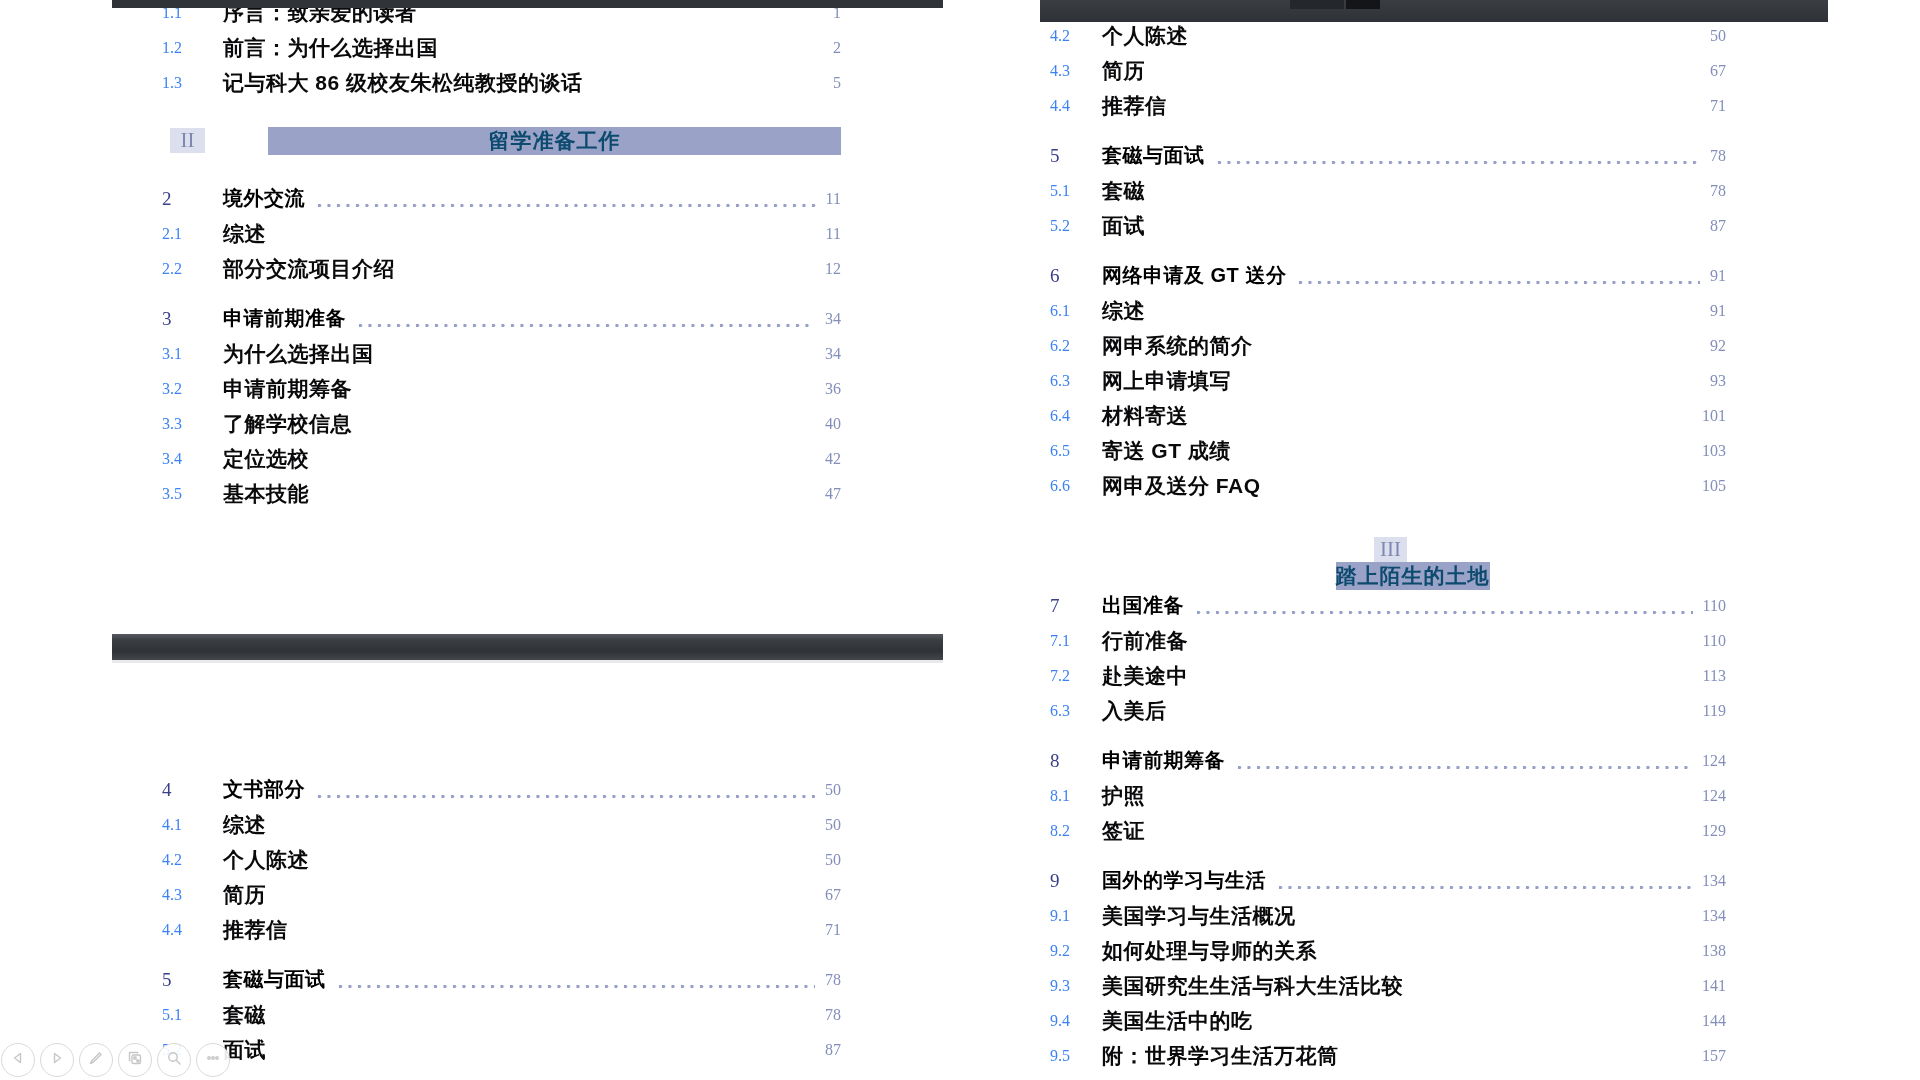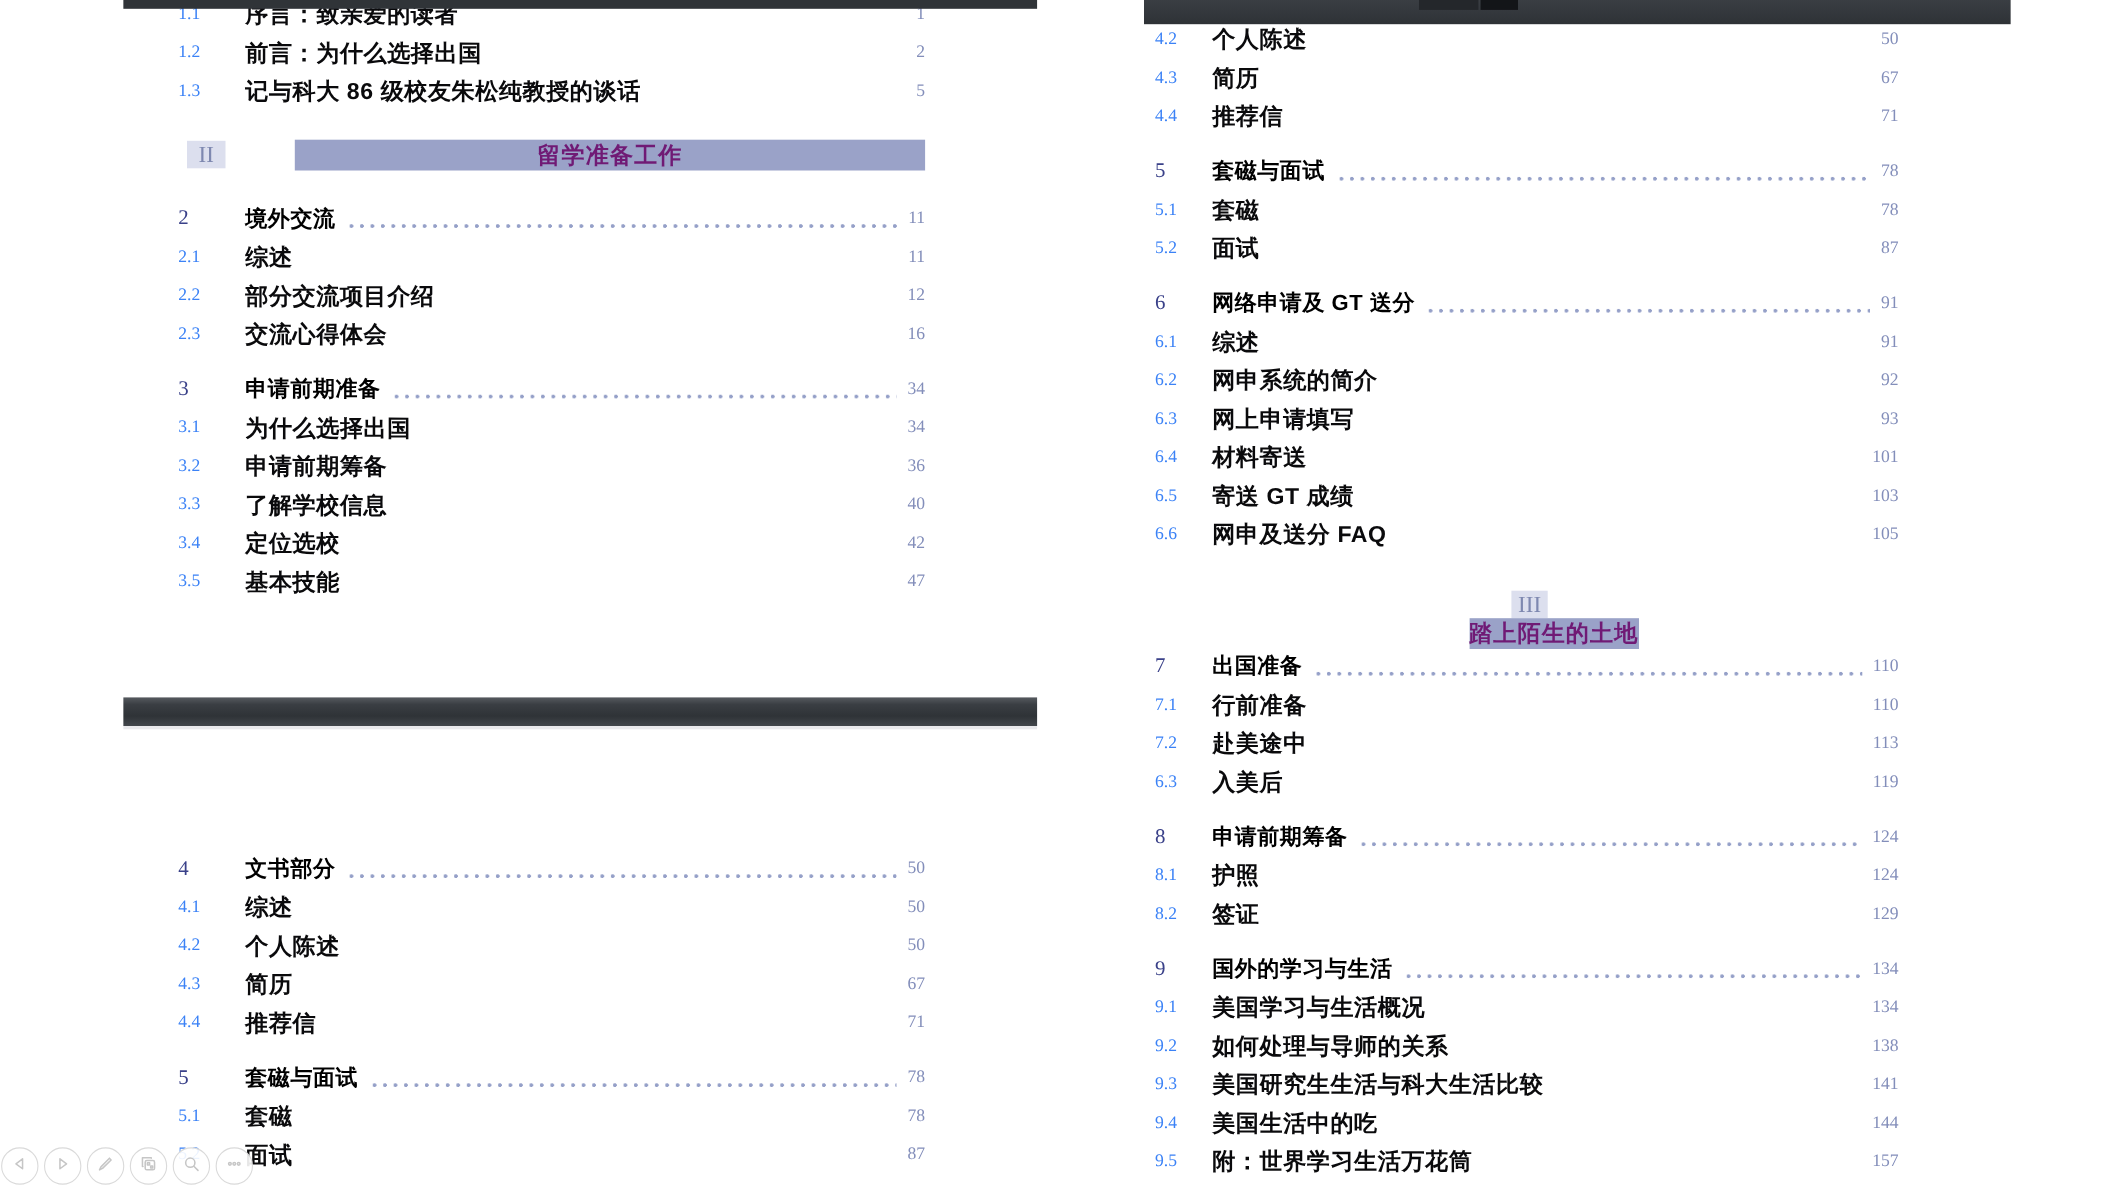--- a/index.html
+++ b/index.html
@@ -40,21 +40,21 @@
 
   
   .part{display:flex;align-items:center;height:19px;}
   .part .roman{width:35px;background:#dcdfee;color:#7e88b0;display:flex;align-items:center;
     justify-content:center;font-family:"Liberation Serif","DejaVu Serif",serif;font-size:21px;}
   .part .gap{width:19px;}
   .col-right .part{padding-left:5px;flex-direction:column;}
   .col-right .part .roman{width:33px;}
   .col-right .part .gap{width:14px;}
   .part .bar{flex:1;background:#9aa2c8;display:flex;align-items:center;justify-content:center;
-    font-weight:bold;font-size:21px;color:#701a75;letter-spacing:1px;margin-left:44px;}
+    font-weight:bold;font-size:21px;color:#0c4a6e;letter-spacing:1px;margin-left:44px;}
 
   
   .separator{position:absolute;left:0;right:0;top:634px;height:26px;
     background:linear-gradient(180deg,#565a5f 0%,#3a3e43 25%,#2f3337 65%,#42464b 100%);
     box-shadow:0 3px 0 #e9e9ec;z-index:5;}
 
   
   .clipped{position:absolute;left:0;right:0;top:1075px;}
   .clipped .row{height:35px;}
 
@@ -108,25 +108,20 @@
       <div class="row">
         <span class="num">2.1</span>
         <span class="title">综述</span>
         <span class="page">11</span>
       </div>
       <div class="row">
         <span class="num">2.2</span>
         <span class="title">部分交流项目介绍</span>
         <span class="page">12</span>
       </div>
-      <div class="row">
-        <span class="num">2.3</span>
-        <span class="title">交流心得体会</span>
-        <span class="page">16</span>
-      </div>
       <div class="row chapter">
         <span class="num">3</span>
         <span class="title">申请前期准备</span>
         <span class="leader"></span>
         <span class="page">34</span>
       </div>
       <div class="row">
         <span class="num">3.1</span>
         <span class="title">为什么选择出国</span>
         <span class="page">34</span>

